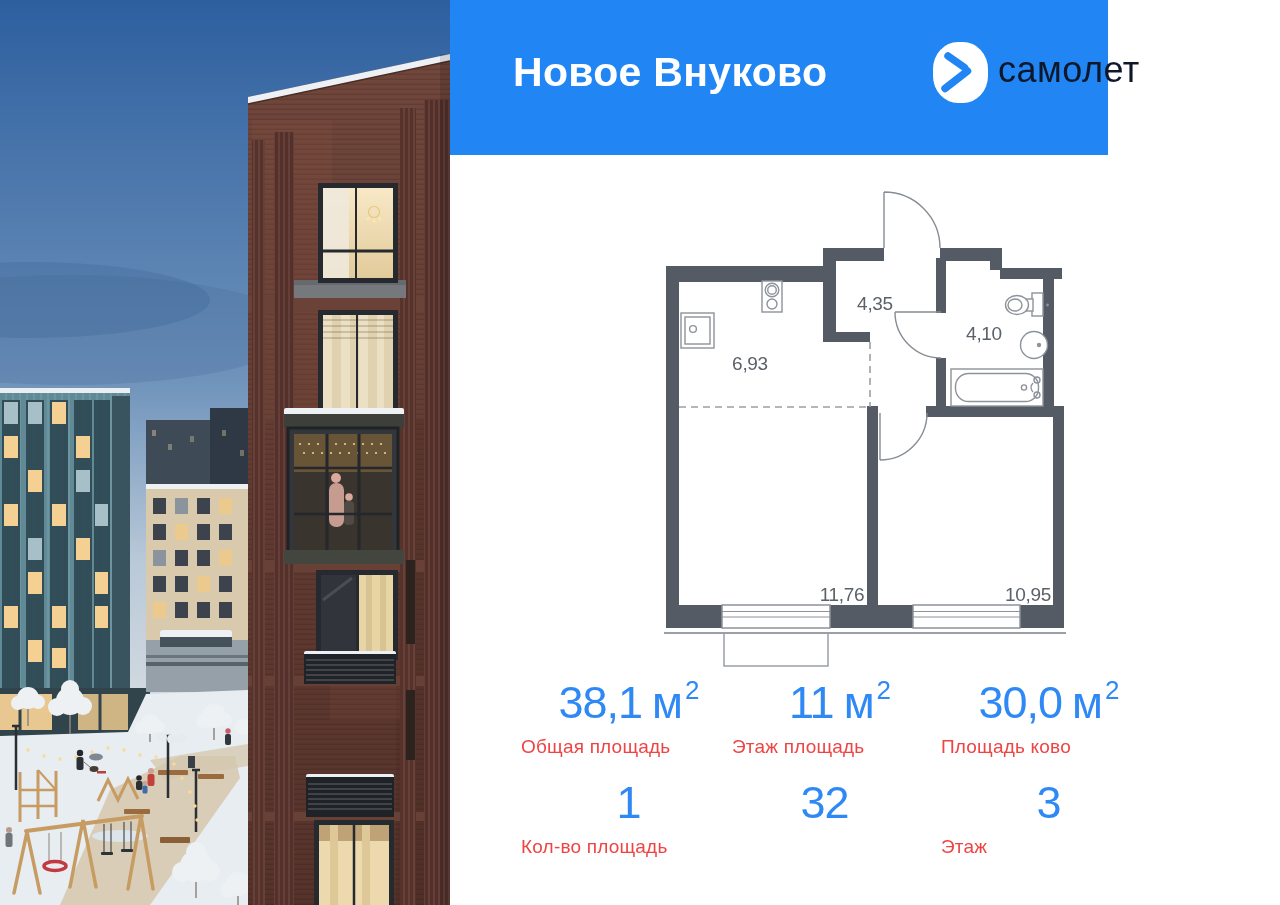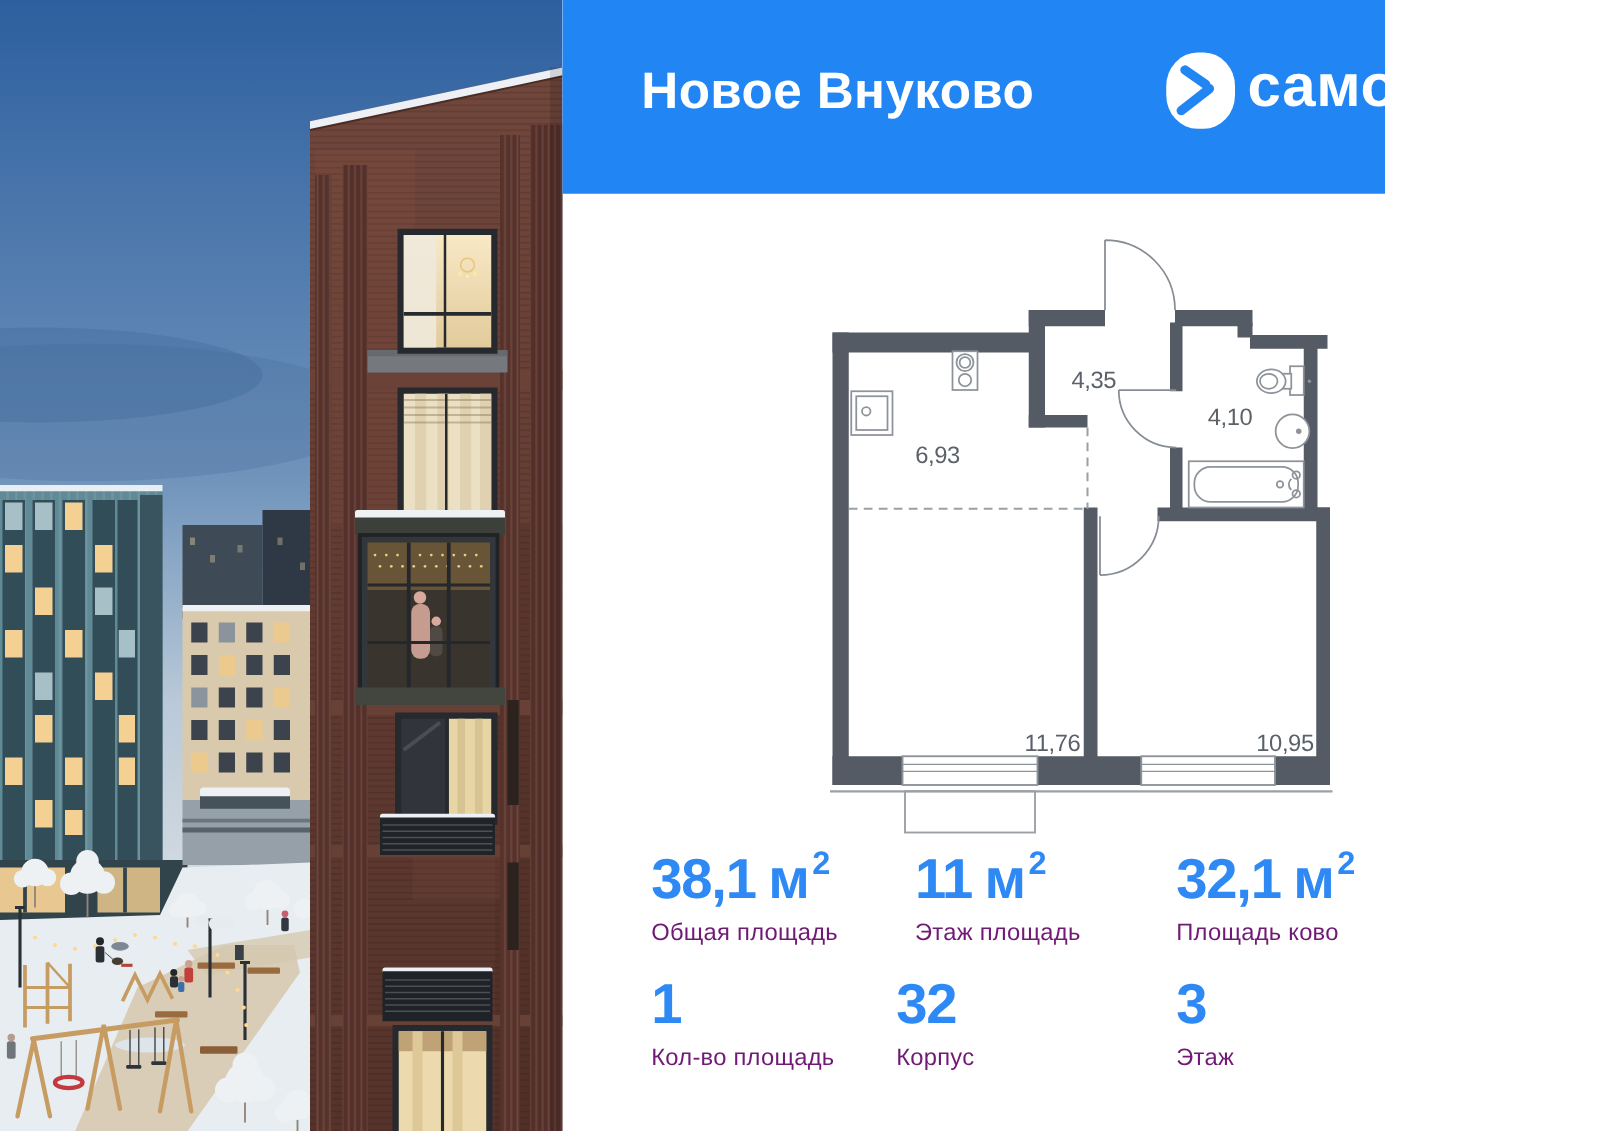--- a/index.html
+++ b/index.html
@@ -3,29 +3,29 @@
 <meta charset="utf-8">
 <style>
   html,body{margin:0;padding:0;background:#fff;}
   .card{position:relative;width:1280px;height:905px;overflow:hidden;background:#fff;
         font-family:"Liberation Sans",sans-serif;}
   .photo{position:absolute;left:0;top:0;width:450px;height:905px;}
   .hdr{position:absolute;left:450px;top:0;width:658px;height:155px;background:var(--brand-blue,#2186f3);}
   .hdr-title{position:absolute;left:63px;top:52px;font-size:41px;font-weight:700;color:#fff;
              letter-spacing:.3px;line-height:1;white-space:nowrap;}
   .logo{position:absolute;left:482px;top:41px;display:flex;align-items:center;}
-  .logo-text{color:#ffffff;font-size:48px;font-weight:700;letter-spacing:.5px;line-height:1;
+  .logo-text{color:#0f172a;font-size:36px;font-weight:400;letter-spacing:.5px;line-height:1;
              transform:translateY(-3px);margin-left:9px;}
   .plan{position:absolute;left:640px;top:168px;width:460px;height:532px;}
   .plan text{font-family:"Liberation Sans",sans-serif;font-size:19px;fill:#5b6168;letter-spacing:-.3px;}
   .stat{position:absolute;width:215px;}
-  .stat-value{font-size:45px;font-weight:700;color:var(--number-blue,#2e89f5);line-height:1;letter-spacing:-1px;}
+  .stat-value{font-size:45px;font-weight:400;color:var(--number-blue,#2e89f5);line-height:1;letter-spacing:-1px;text-align:center;}
   .stat-unit{margin-left:10px;letter-spacing:0;}
   .stat-sup{font-size:26px;vertical-align:19px;margin-left:2px;}
-  .stat-label{margin-top:11px;font-size:19px;color:#701a75;letter-spacing:.2px;}
+  .stat-label{margin-top:11px;font-size:19px;color:#ef4444;letter-spacing:.2px;}
 </style>
 </head>
 <body>
 
 <div class="card">
 
   <svg class="photo" viewBox="0 0 450 905" preserveAspectRatio="none">
     <defs>
       <linearGradient id="sky" x1="0" y1="0" x2="0" y2="1">
         <stop offset="0" stop-color="#2d5f9f"></stop>
@@ -490,29 +490,28 @@
 
   <div class="stat" style="left:521px;top:677px">
     <div class="stat-value"><span>38,1</span><span class="stat-unit">м</span><span class="stat-sup">2</span></div>
     <div class="stat-label">Общая площадь</div>
   </div>
   <div class="stat" style="left:732px;top:677px">
     <div class="stat-value"><span>11</span><span class="stat-unit">м</span><span class="stat-sup">2</span></div>
     <div class="stat-label">Этаж площадь</div>
   </div>
   <div class="stat" style="left:941px;top:677px">
-    <div class="stat-value"><span>32,1</span><span class="stat-unit">м</span><span class="stat-sup">2</span></div>
+    <div class="stat-value"><span>30,0</span><span class="stat-unit">м</span><span class="stat-sup">2</span></div>
     <div class="stat-label">Площадь ково</div>
   </div>
   <div class="stat" style="left:521px;top:780px">
     <div class="stat-value"><span>1</span></div>
     <div class="stat-label">Кол-во площадь</div>
   </div>
   <div class="stat" style="left:717px;top:780px">
     <div class="stat-value"><span>32</span></div>
-    <div class="stat-label">Корпус</div>
   </div>
   <div class="stat" style="left:941px;top:780px">
     <div class="stat-value"><span>3</span></div>
     <div class="stat-label">Этаж</div>
   </div>
 
 </div>
 
 </body></html>

